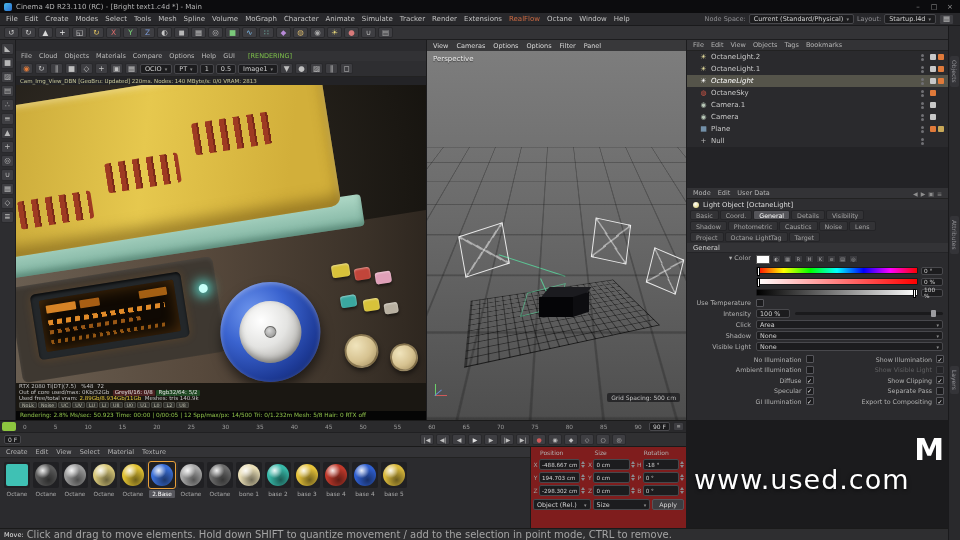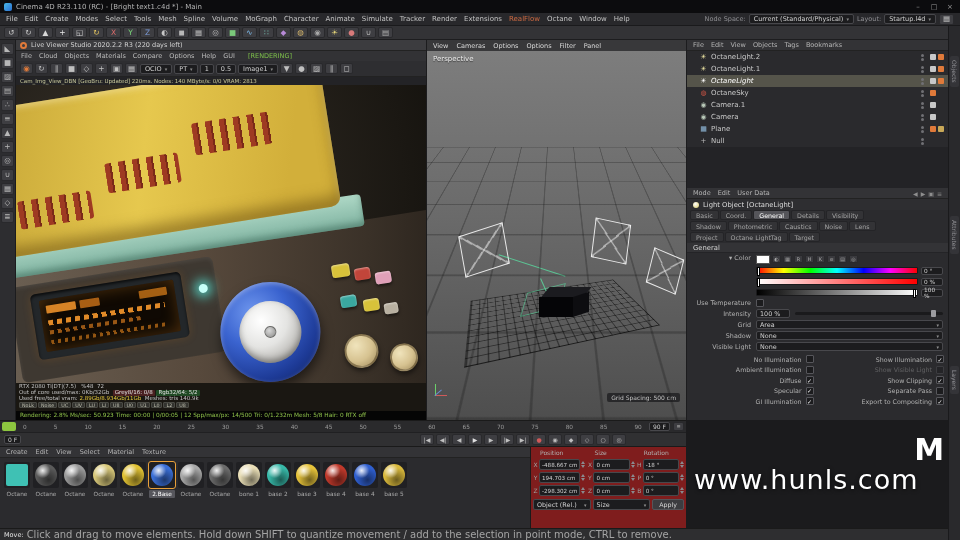--- a/index.html
+++ b/index.html
@@ -263,24 +263,20 @@
       <span class="ico">+</span>
       <span class="ico">◎</span>
       <span class="ico">∪</span>
       <span class="ico">▦</span>
       <span class="ico">◇</span>
       <span class="ico">≣</span>
     </div>
 </div>
 
 <div id="live-viewer">
-  <div id="lv-title">
-    <span class="octicon"></span>
-    <span class="t">Live Viewer Studio 2020.2.2 R3 (220 days left)</span>
-  </div>
   <div id="lv-menu">
     <div style="display:flex;gap:7px;">
 
     <span class="mi">File</span>
         <span class="mi">Cloud</span>
         <span class="mi">Objects</span>
         <span class="mi">Materials</span>
         <span class="mi">Compare</span>
         <span class="mi">Options</span>
         <span class="mi">Help</span>
@@ -578,21 +574,21 @@
       <span class="cb"></span>
     </div>
     <div class="arow">
       <span class="alabel">Intensity</span>
       <span class="val" style="width:34px;">100 %</span>
       <span class="slider">
           <span class="handle" style="left:92%;"></span>
         </span>
     </div>
     <div class="arow">
-      <span class="alabel">Grid</span>
+      <span class="alabel">Click</span>
       <span class="dd2">
           <span>Area</span>
         </span>
     </div>
     <div class="arow">
       <span class="alabel">Shadow</span>
       <span class="dd2">
           <span>None</span>
         </span>
     </div>
@@ -908,19 +904,19 @@
       </span>
     <span class="dd2" style="height:11px;">
         <span>Size</span>
       </span>
     <span class="btn">Apply</span>
   </div>
 </div>
 
 <div id="right-bottom">
   <span id="mlogo">M</span>
-  <span id="watermark">www.hunls.com</span>
+  <span id="watermark">www.used.com</span>
 </div>
 
 <div id="statusbar">
   <span class="pre">Move:</span>
   <span class="txt">Click and drag to move elements. Hold down SHIFT to quantize movement / add to the selection in point mode, CTRL to remove.</span>
 </div>
 
 </body></html>

